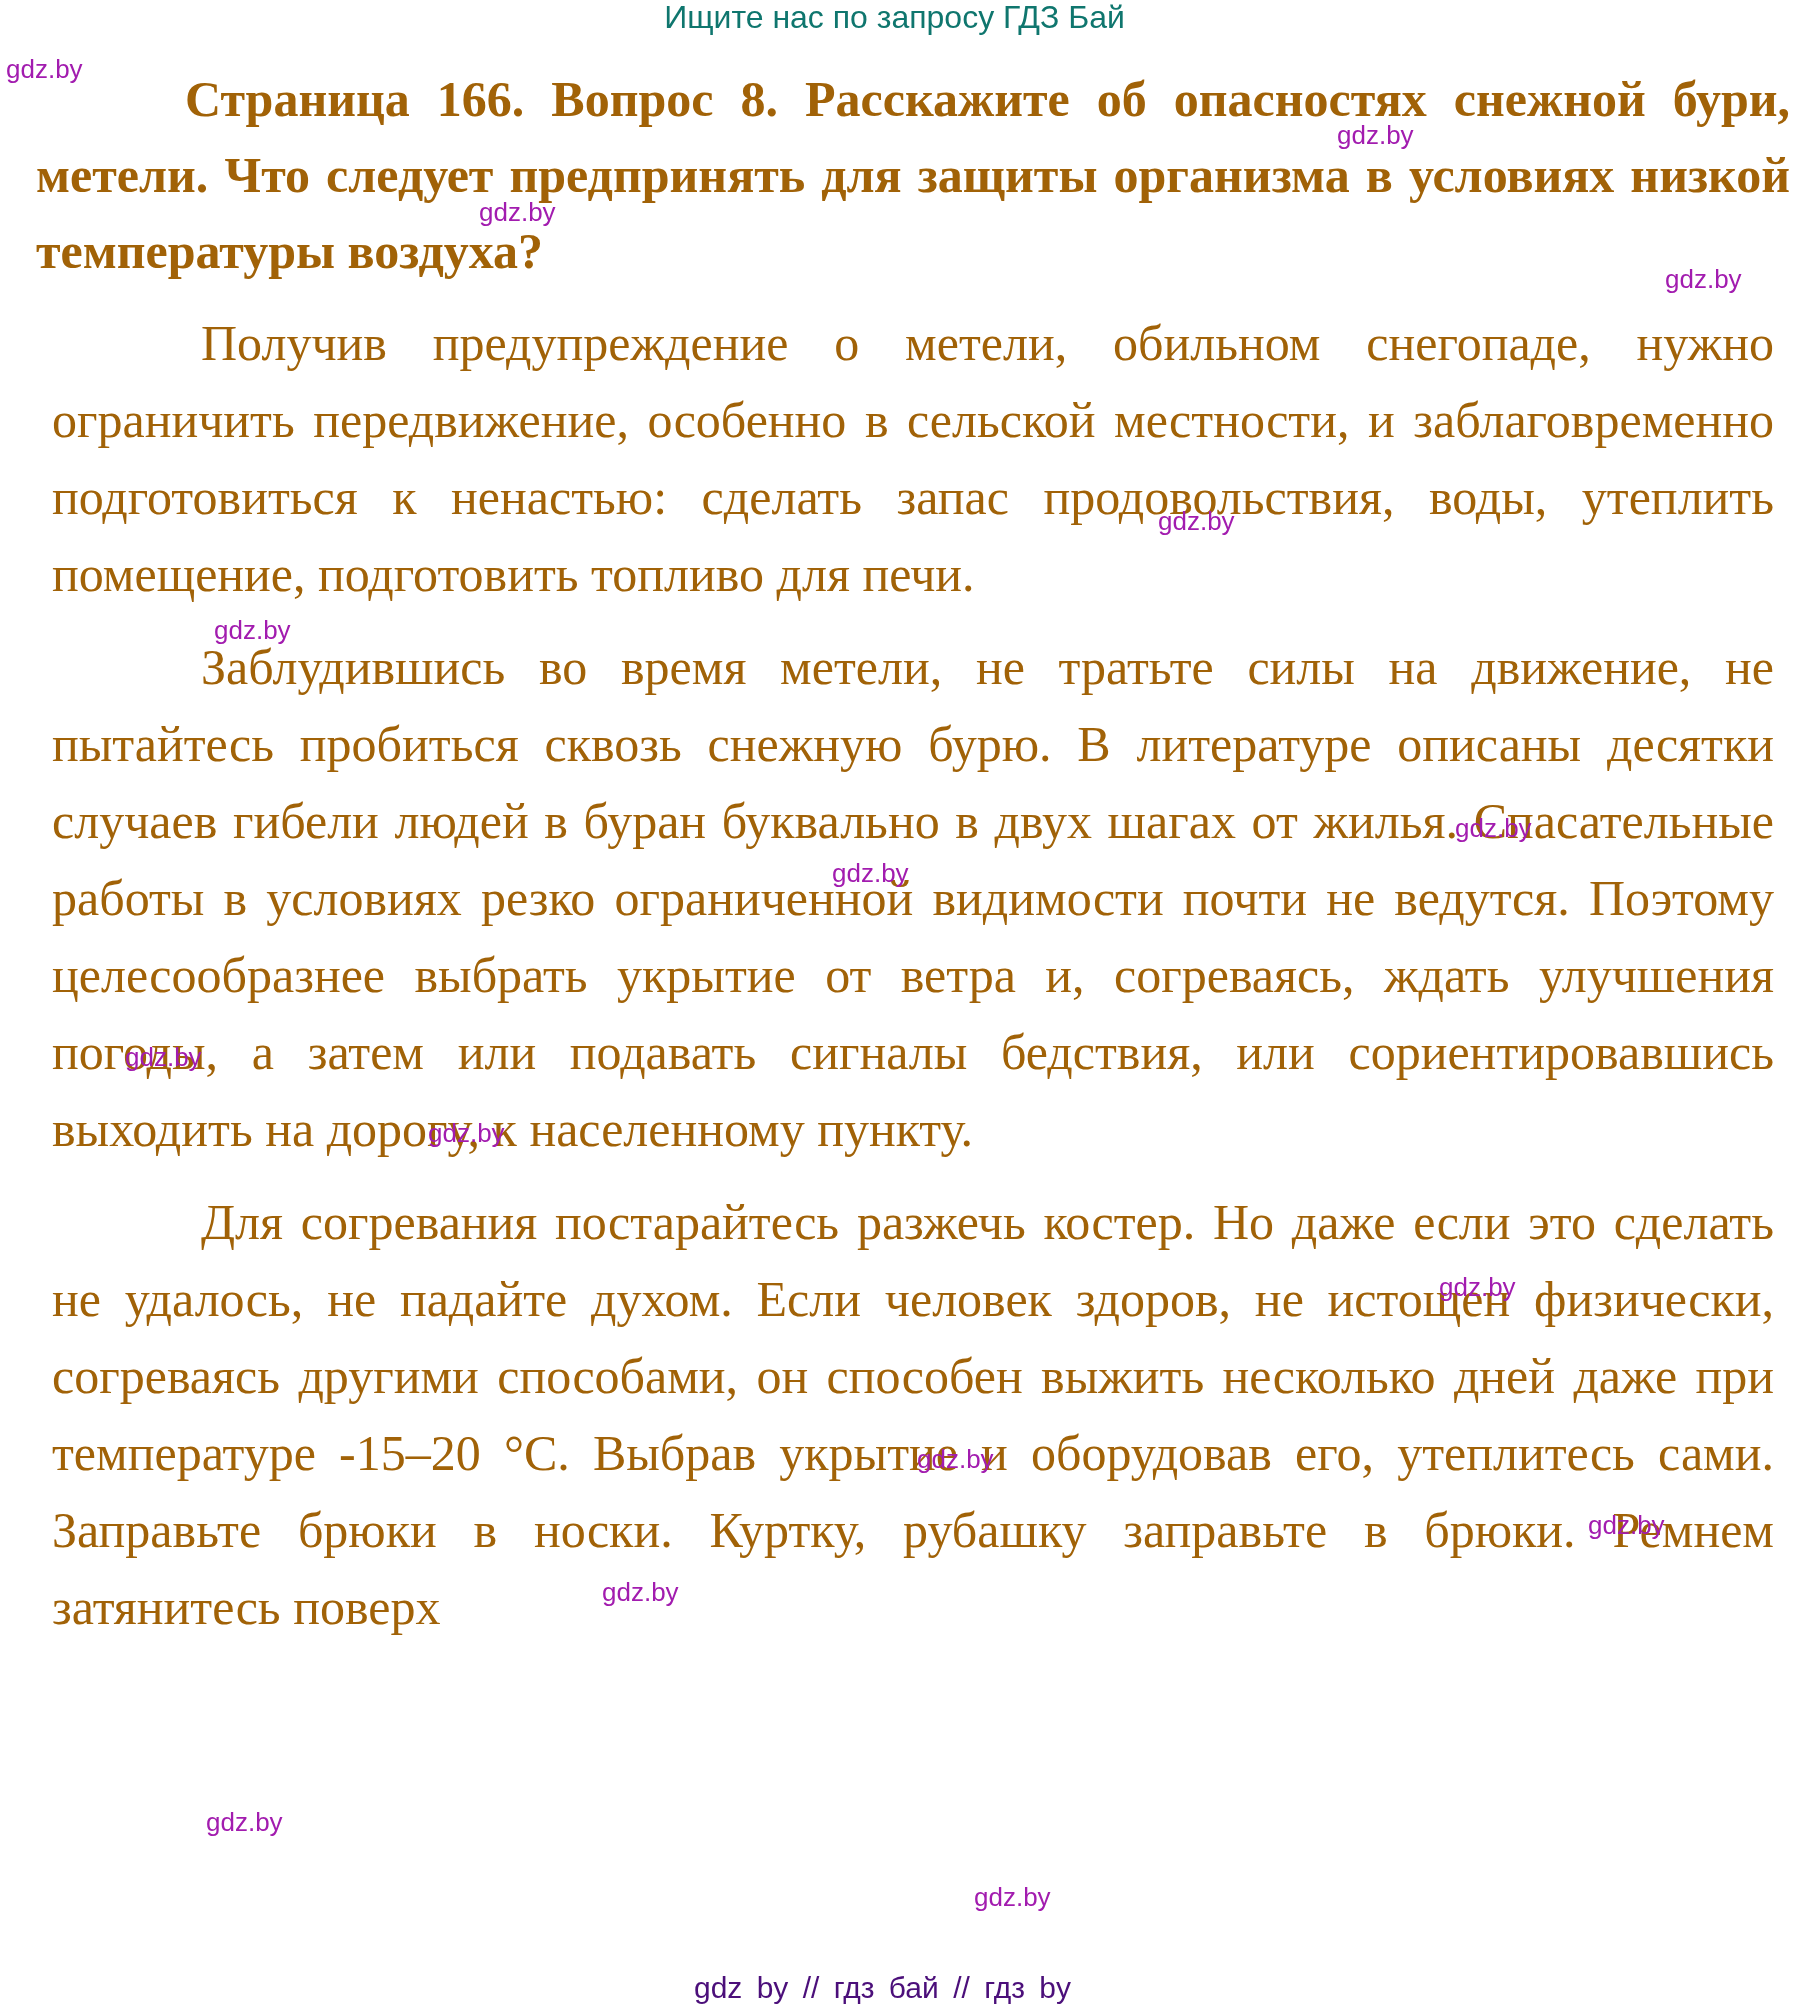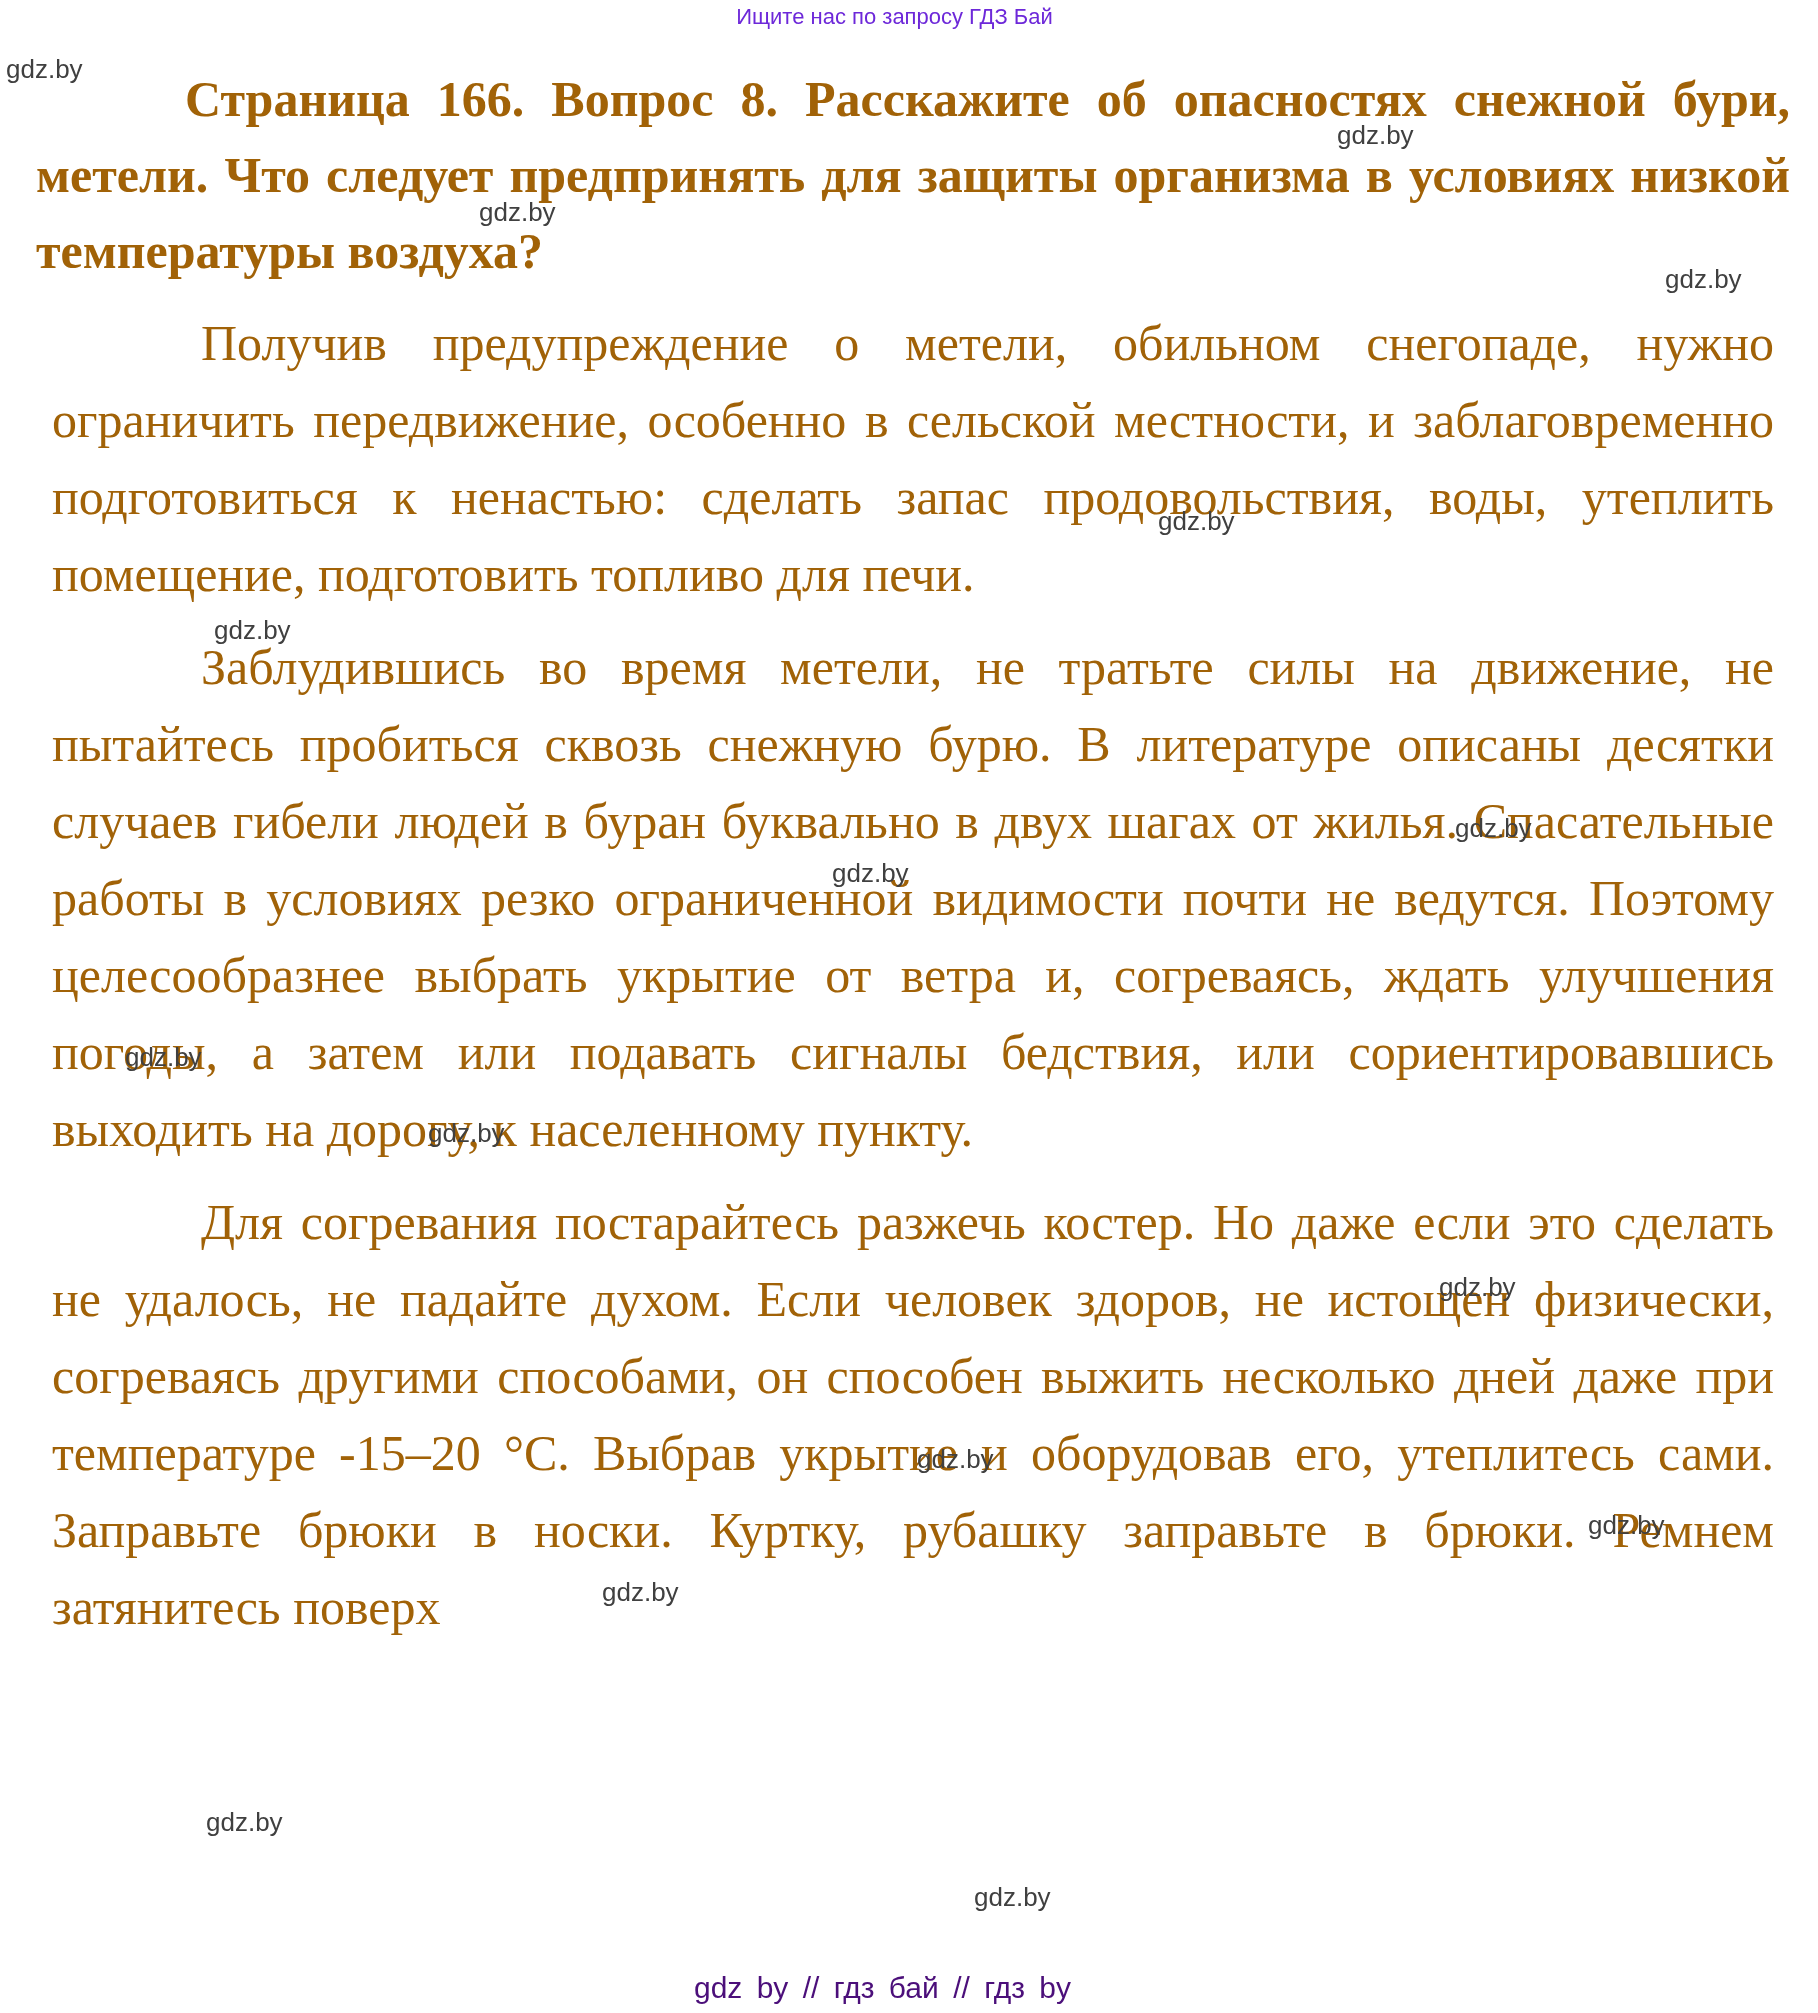--- a/index.html
+++ b/index.html
@@ -1,37 +1,37 @@
 <!DOCTYPE html>
 <html><head>
 <meta charset="utf-8">
 <style>
   html, body { margin: 0; padding: 0; background: #ffffff; }
   body { width: 1819px; height: 2014px; position: relative; overflow: hidden; }
   .top-banner {
     position: absolute; left: 0; top: 0; width: 1789px; height: 36px;
     text-align: center; font-family: "Liberation Sans", sans-serif;
-    font-size: 22px; line-height: 34px; color: #6d28d9;
+    font-size: 32px; line-height: 34px; color: #0f766e;
   }
   .page {
     position: absolute; left: 36px; top: 61px; width: 1754px;
     font-family: "Liberation Serif", serif; color: #a16207;
   }
   .heading {
     font-weight: bold; font-size: 50px; line-height: 76px;
     text-align: justify; text-align-last: left; margin: 0;
     text-indent: 149px;
   }
   .para {
     font-size: 50px; line-height: 77px; text-align: justify;
     text-indent: 149px; margin: 16px;
   }
   .wm {
     position: absolute; font-family: "Liberation Sans", sans-serif;
-    font-size: 26px; color: #404040; line-height: 28px; white-space: nowrap;
+    font-size: 26px; color: #a21caf; line-height: 28px; white-space: nowrap;
   }
   .footer {
     position: absolute; left: 0; top: 1970px; width: 1765px; text-align: center;
     font-family: "Liberation Sans", sans-serif; font-size: 30px; color: #4b0f7a;
     line-height: 36px; word-spacing: 6px;
   }
 </style>
 </head>
 <body>
 

